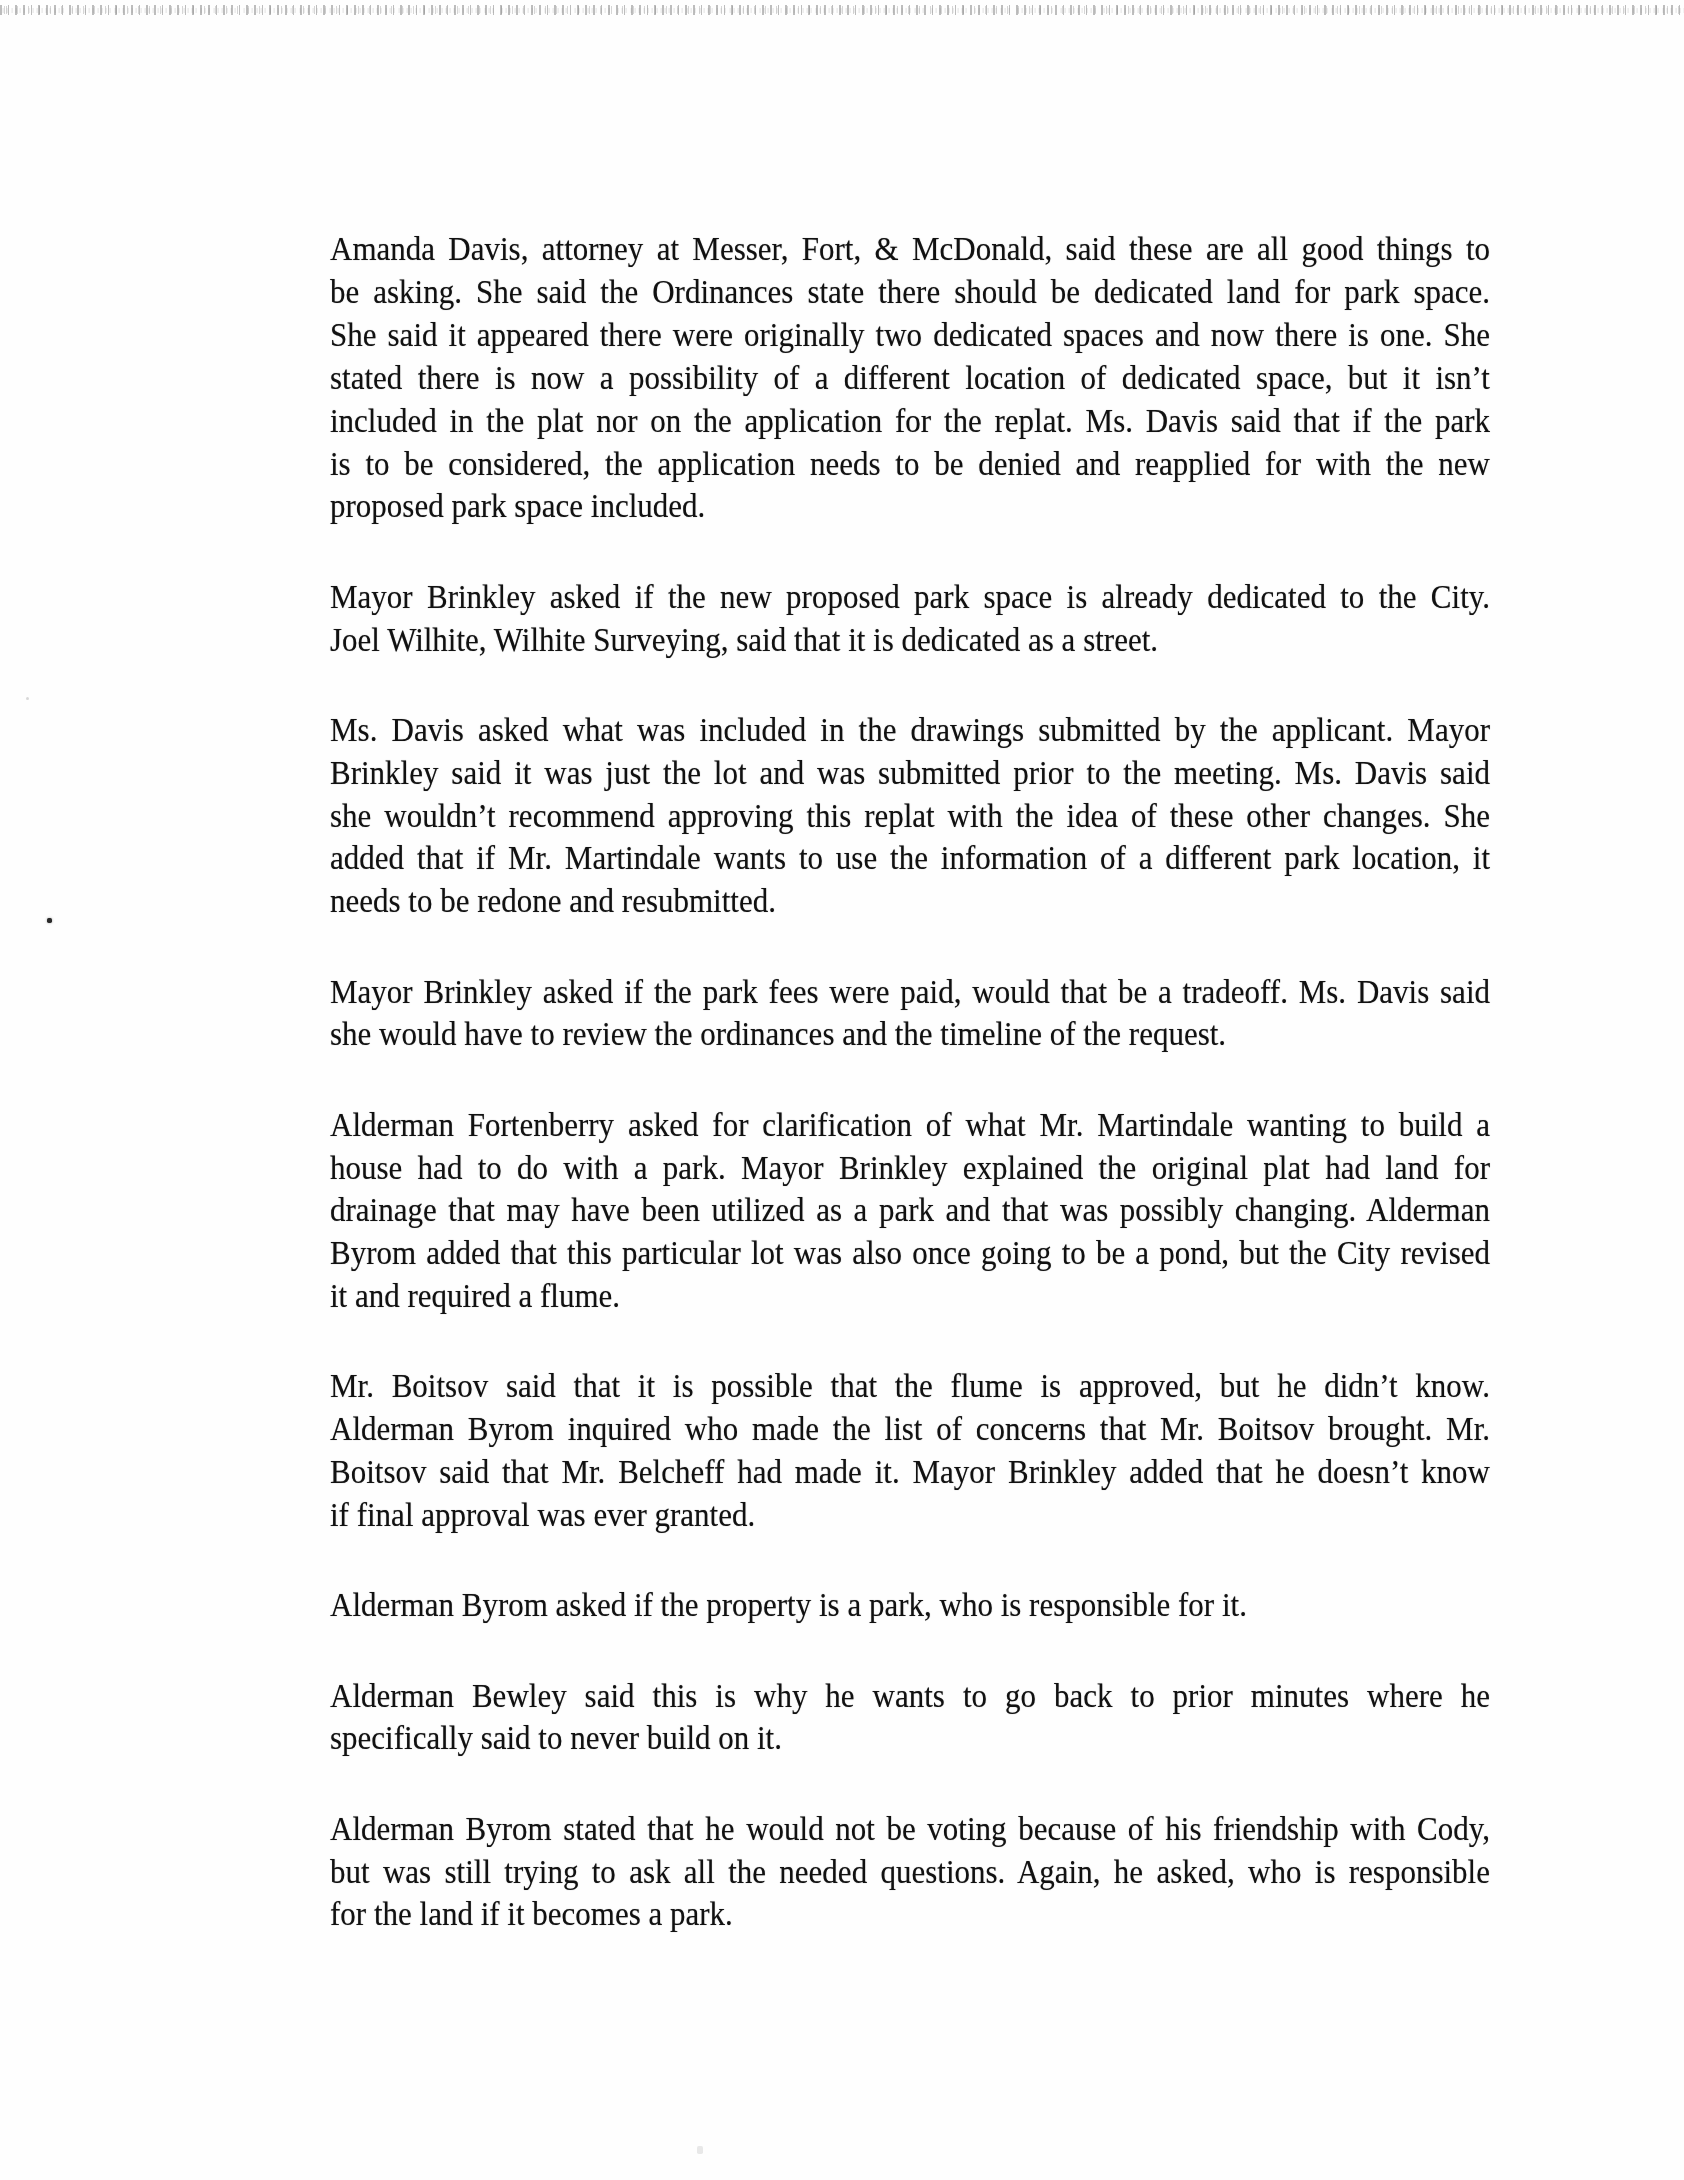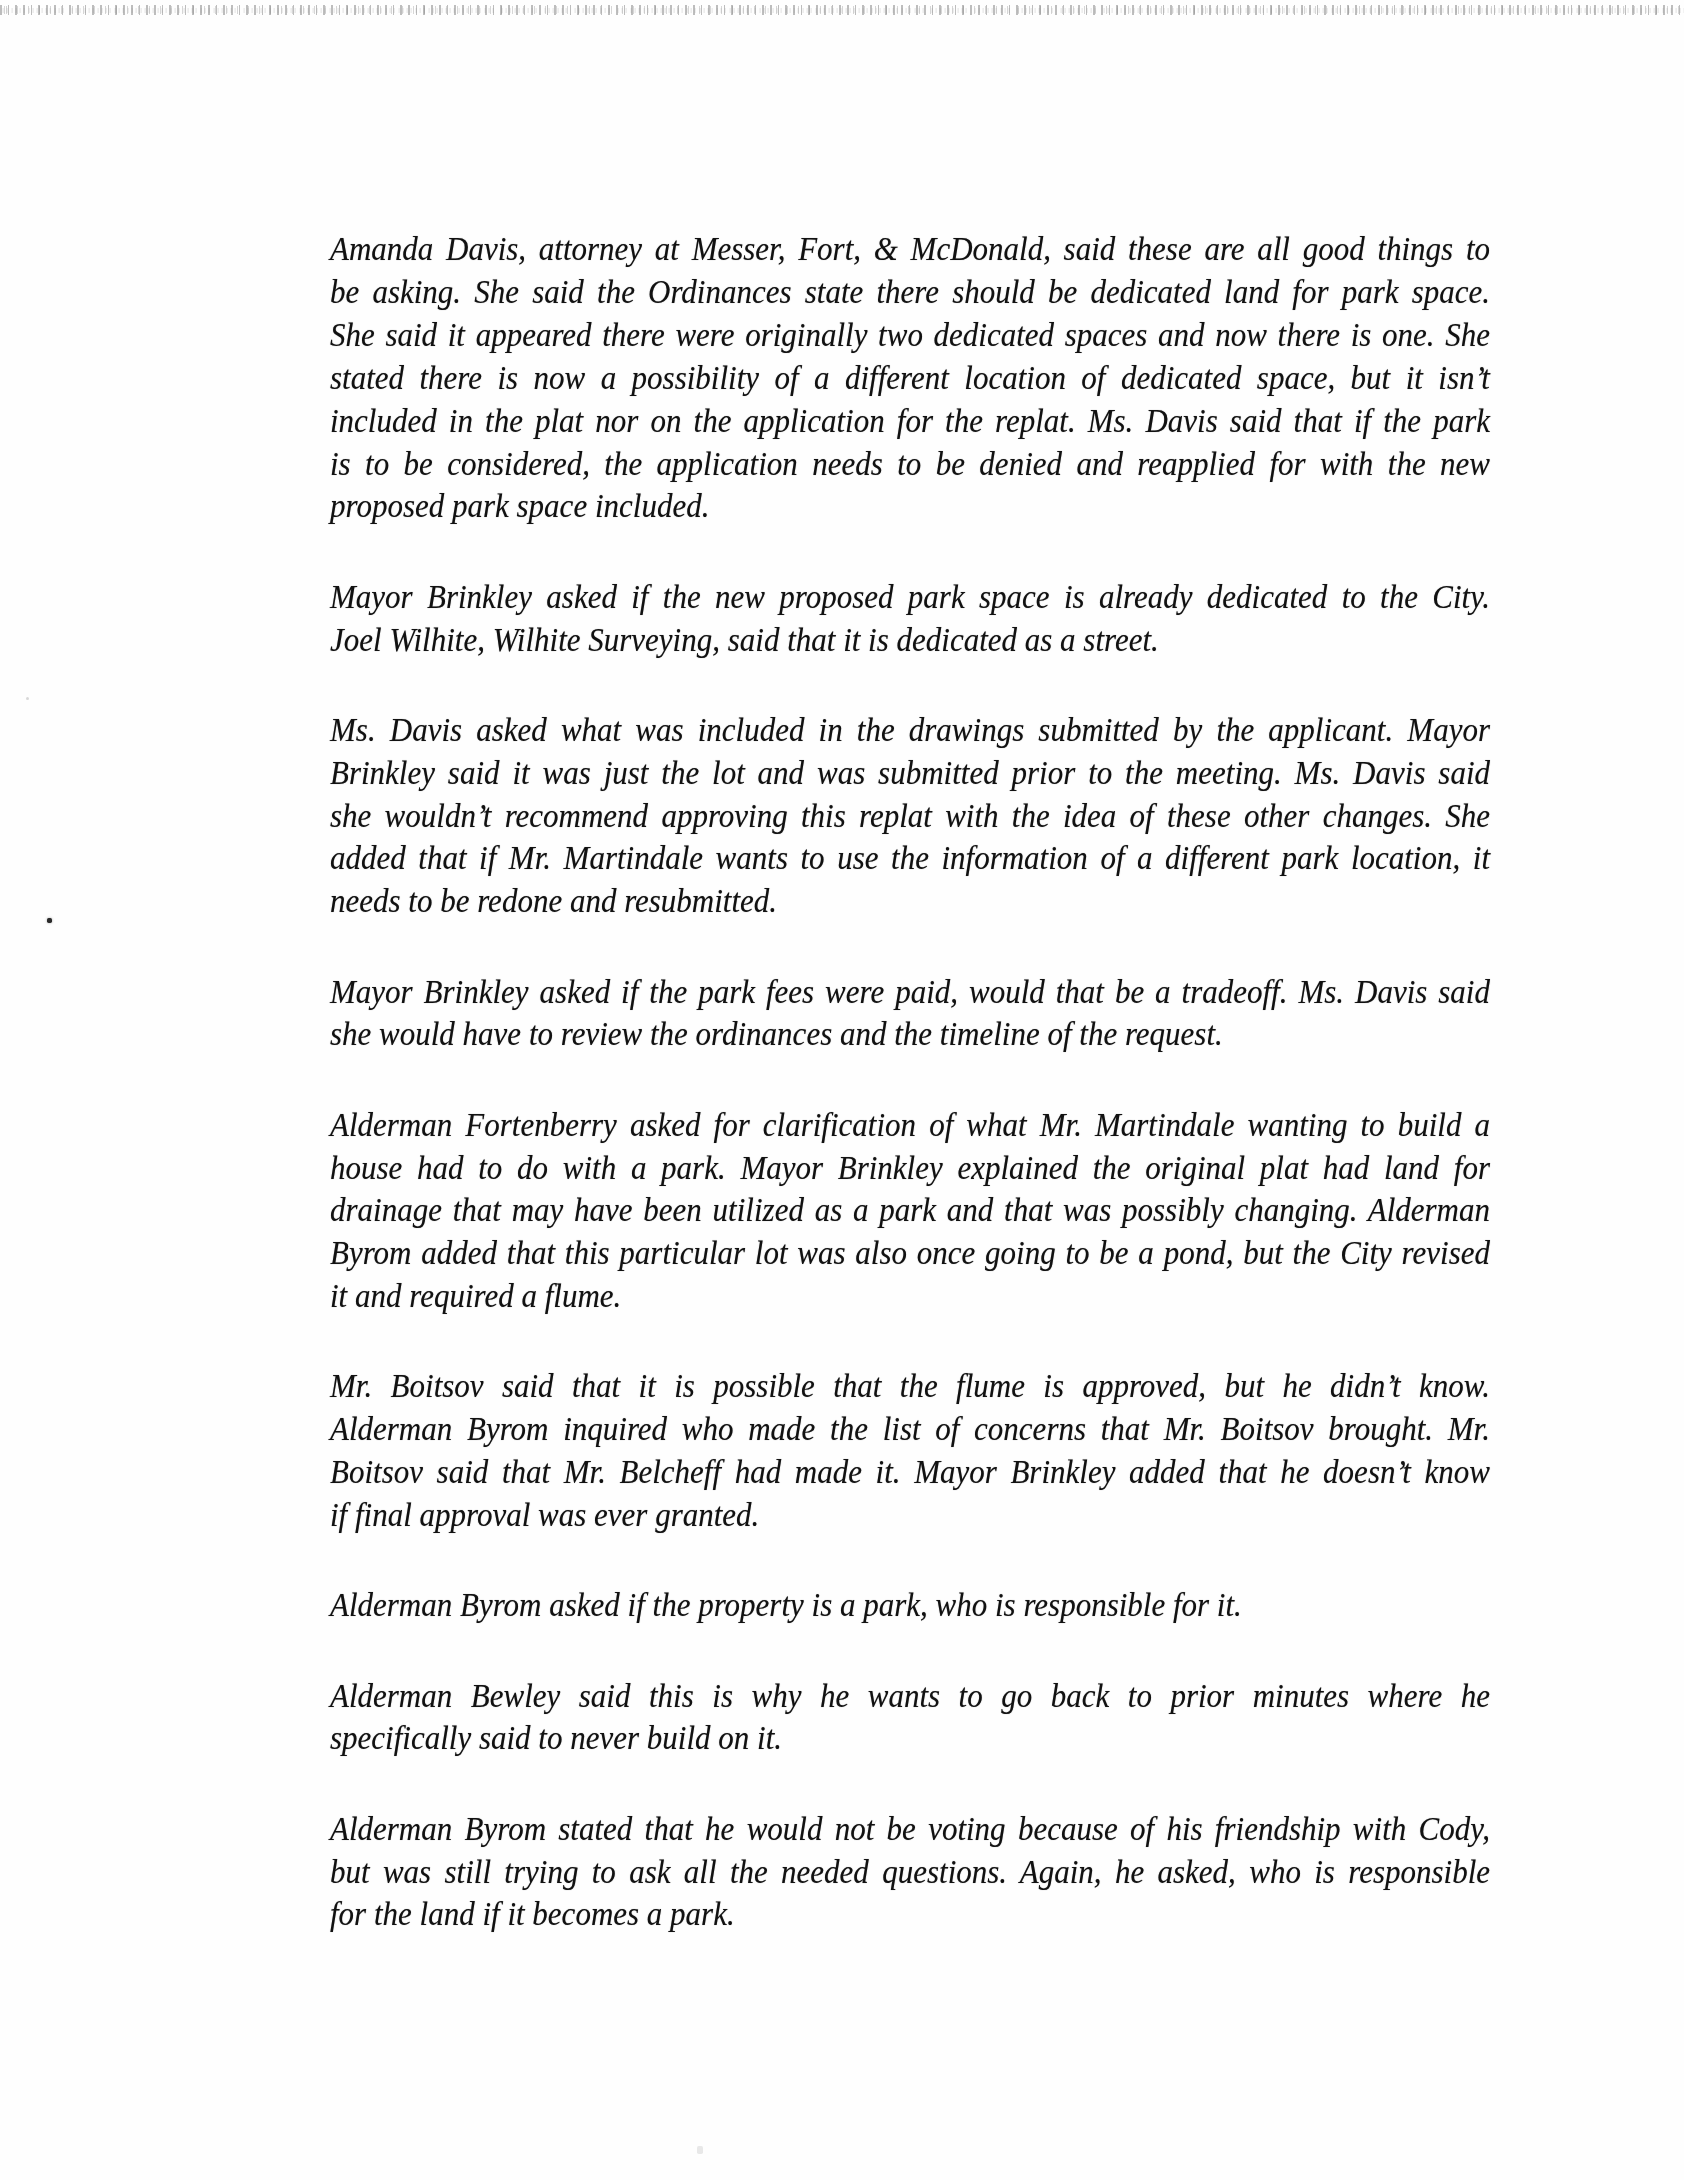--- a/index.html
+++ b/index.html
@@ -8,21 +8,20 @@
     background: #e8e8e8;
   }
   .page {
     position: relative;
     width: 1685px;
     height: 2181px;
     background: #fefefe;
     overflow: hidden;
     font-family: "Liberation Serif", "DejaVu Serif", serif;
     color: #111;
-    font-style: italic;
   }
   
   .scan-noise-top {
     position: absolute;
     left: 0;
     top: 5.1px;
     width: 1685px;
     height: 10.2px;
     background-image:
       repeating-linear-gradient(90deg, rgba(70,70,70,0.50) 0 1.7px, transparent 1.7px 7.7px),

